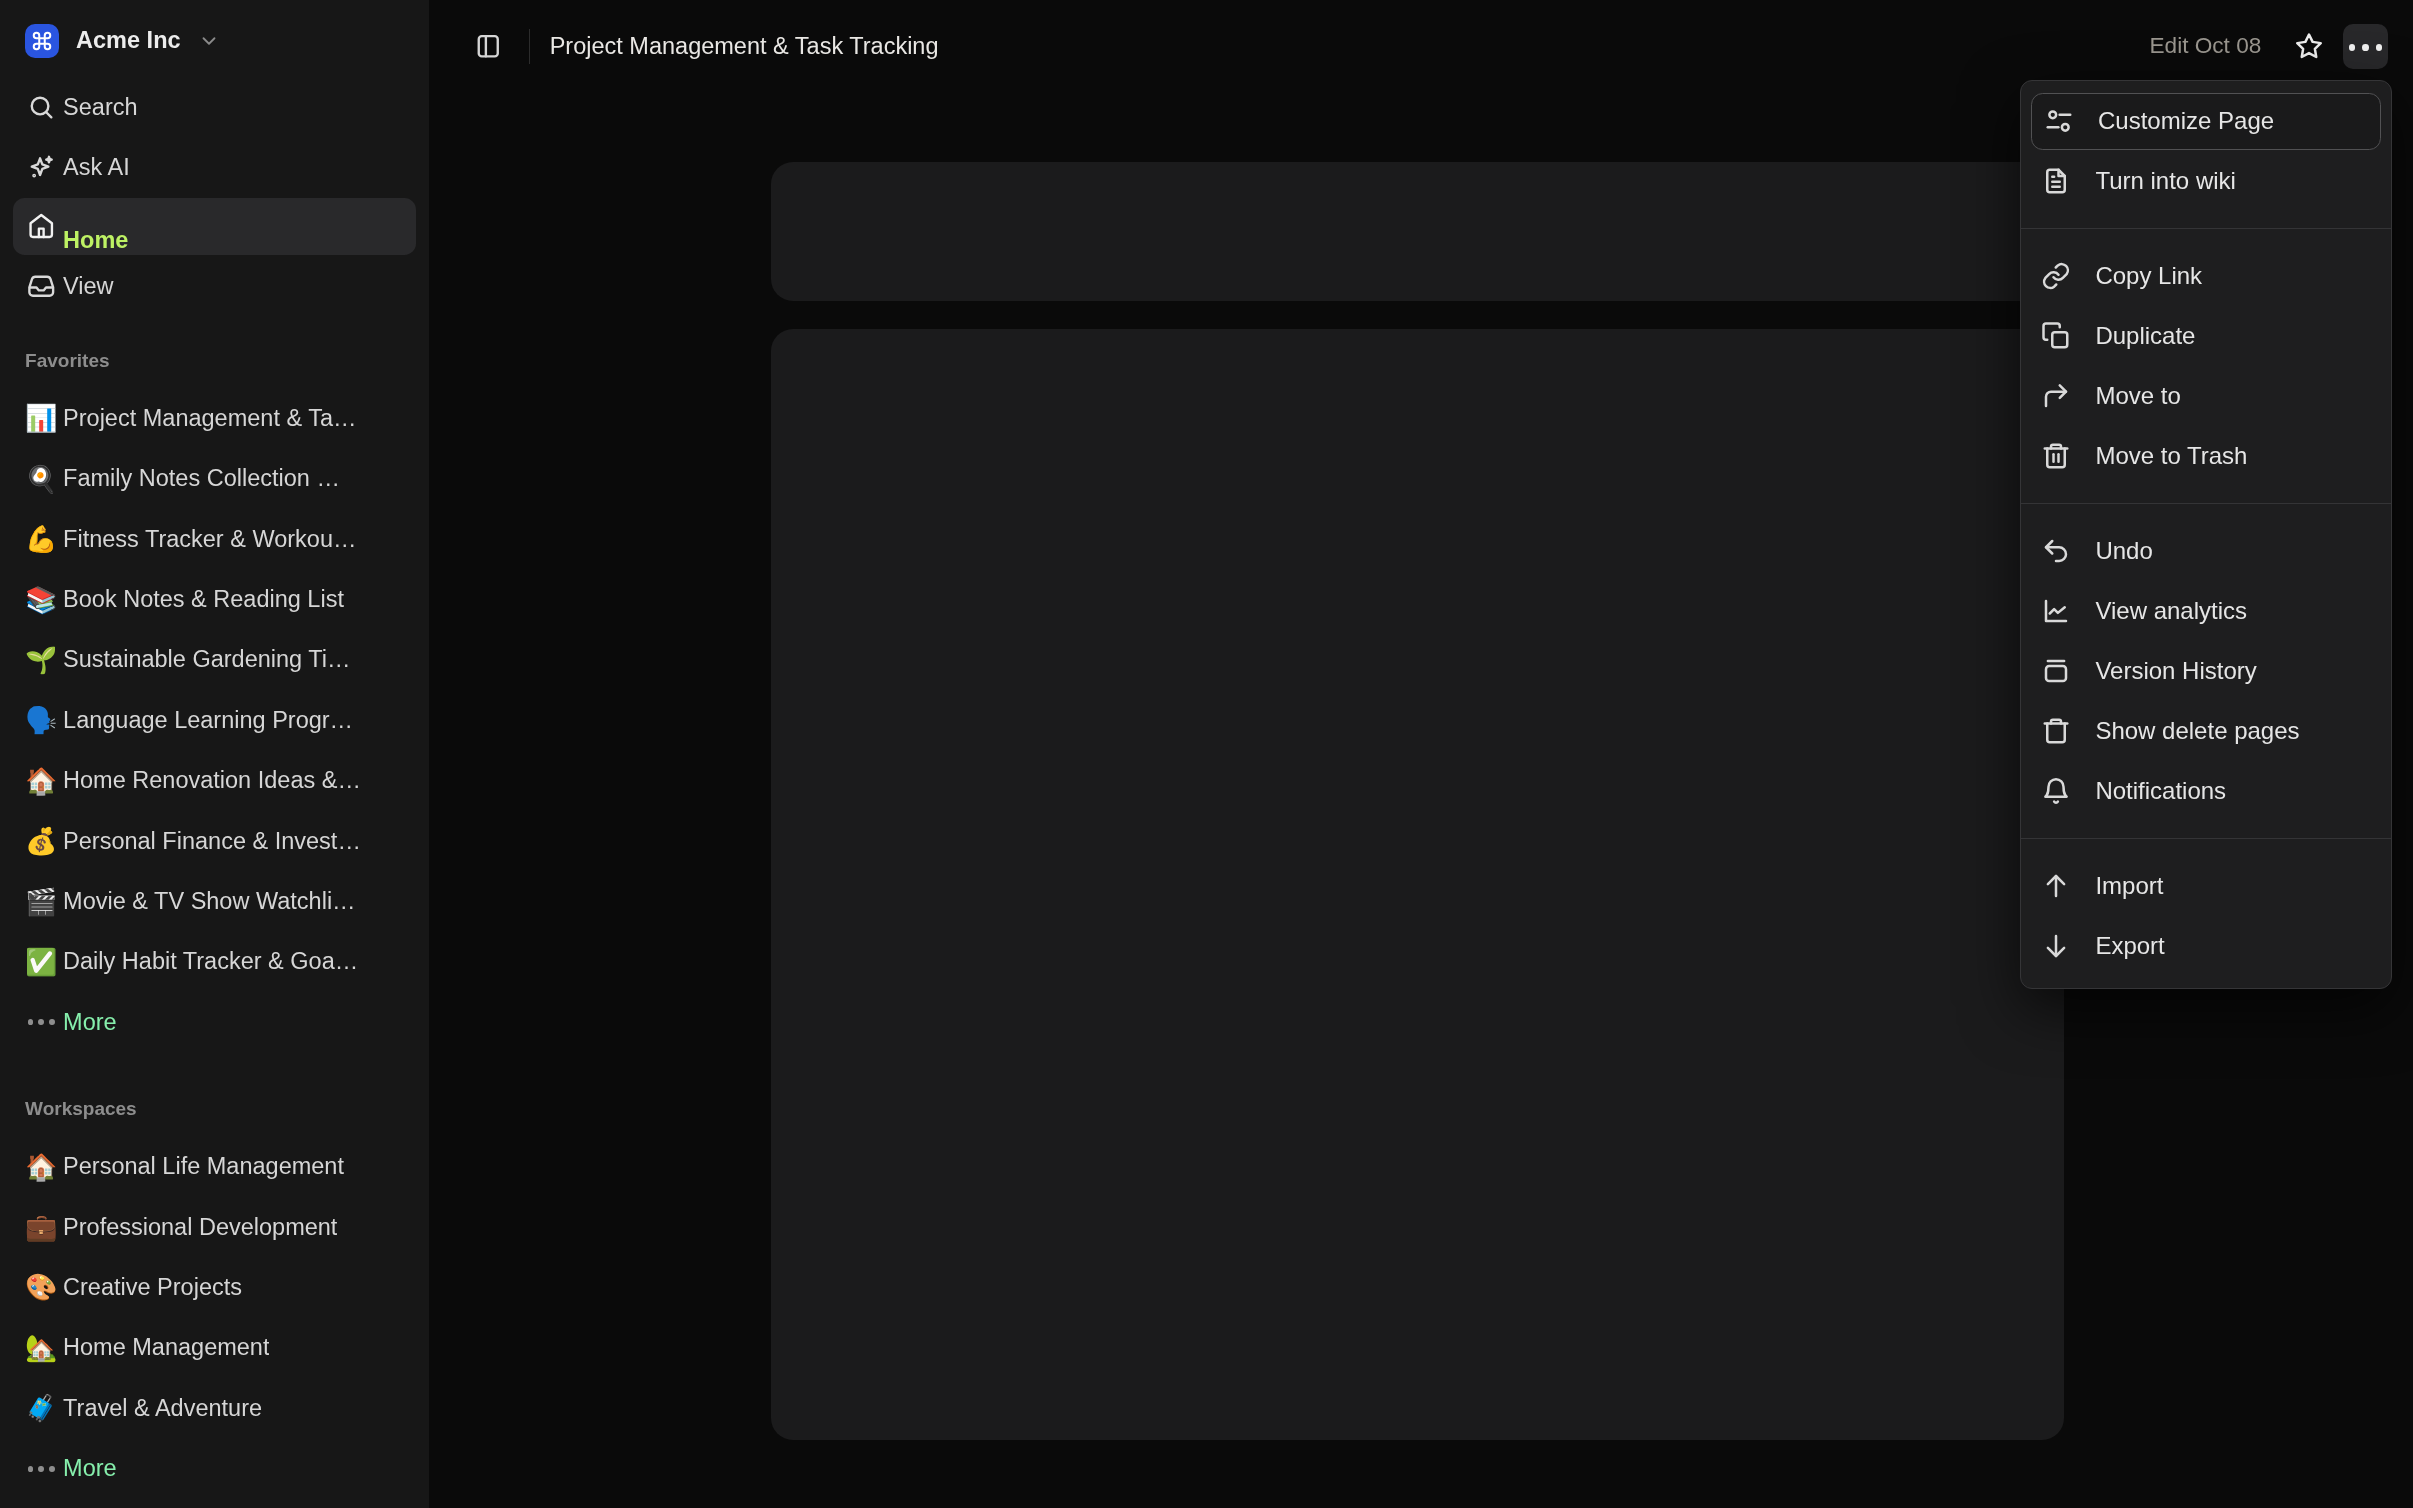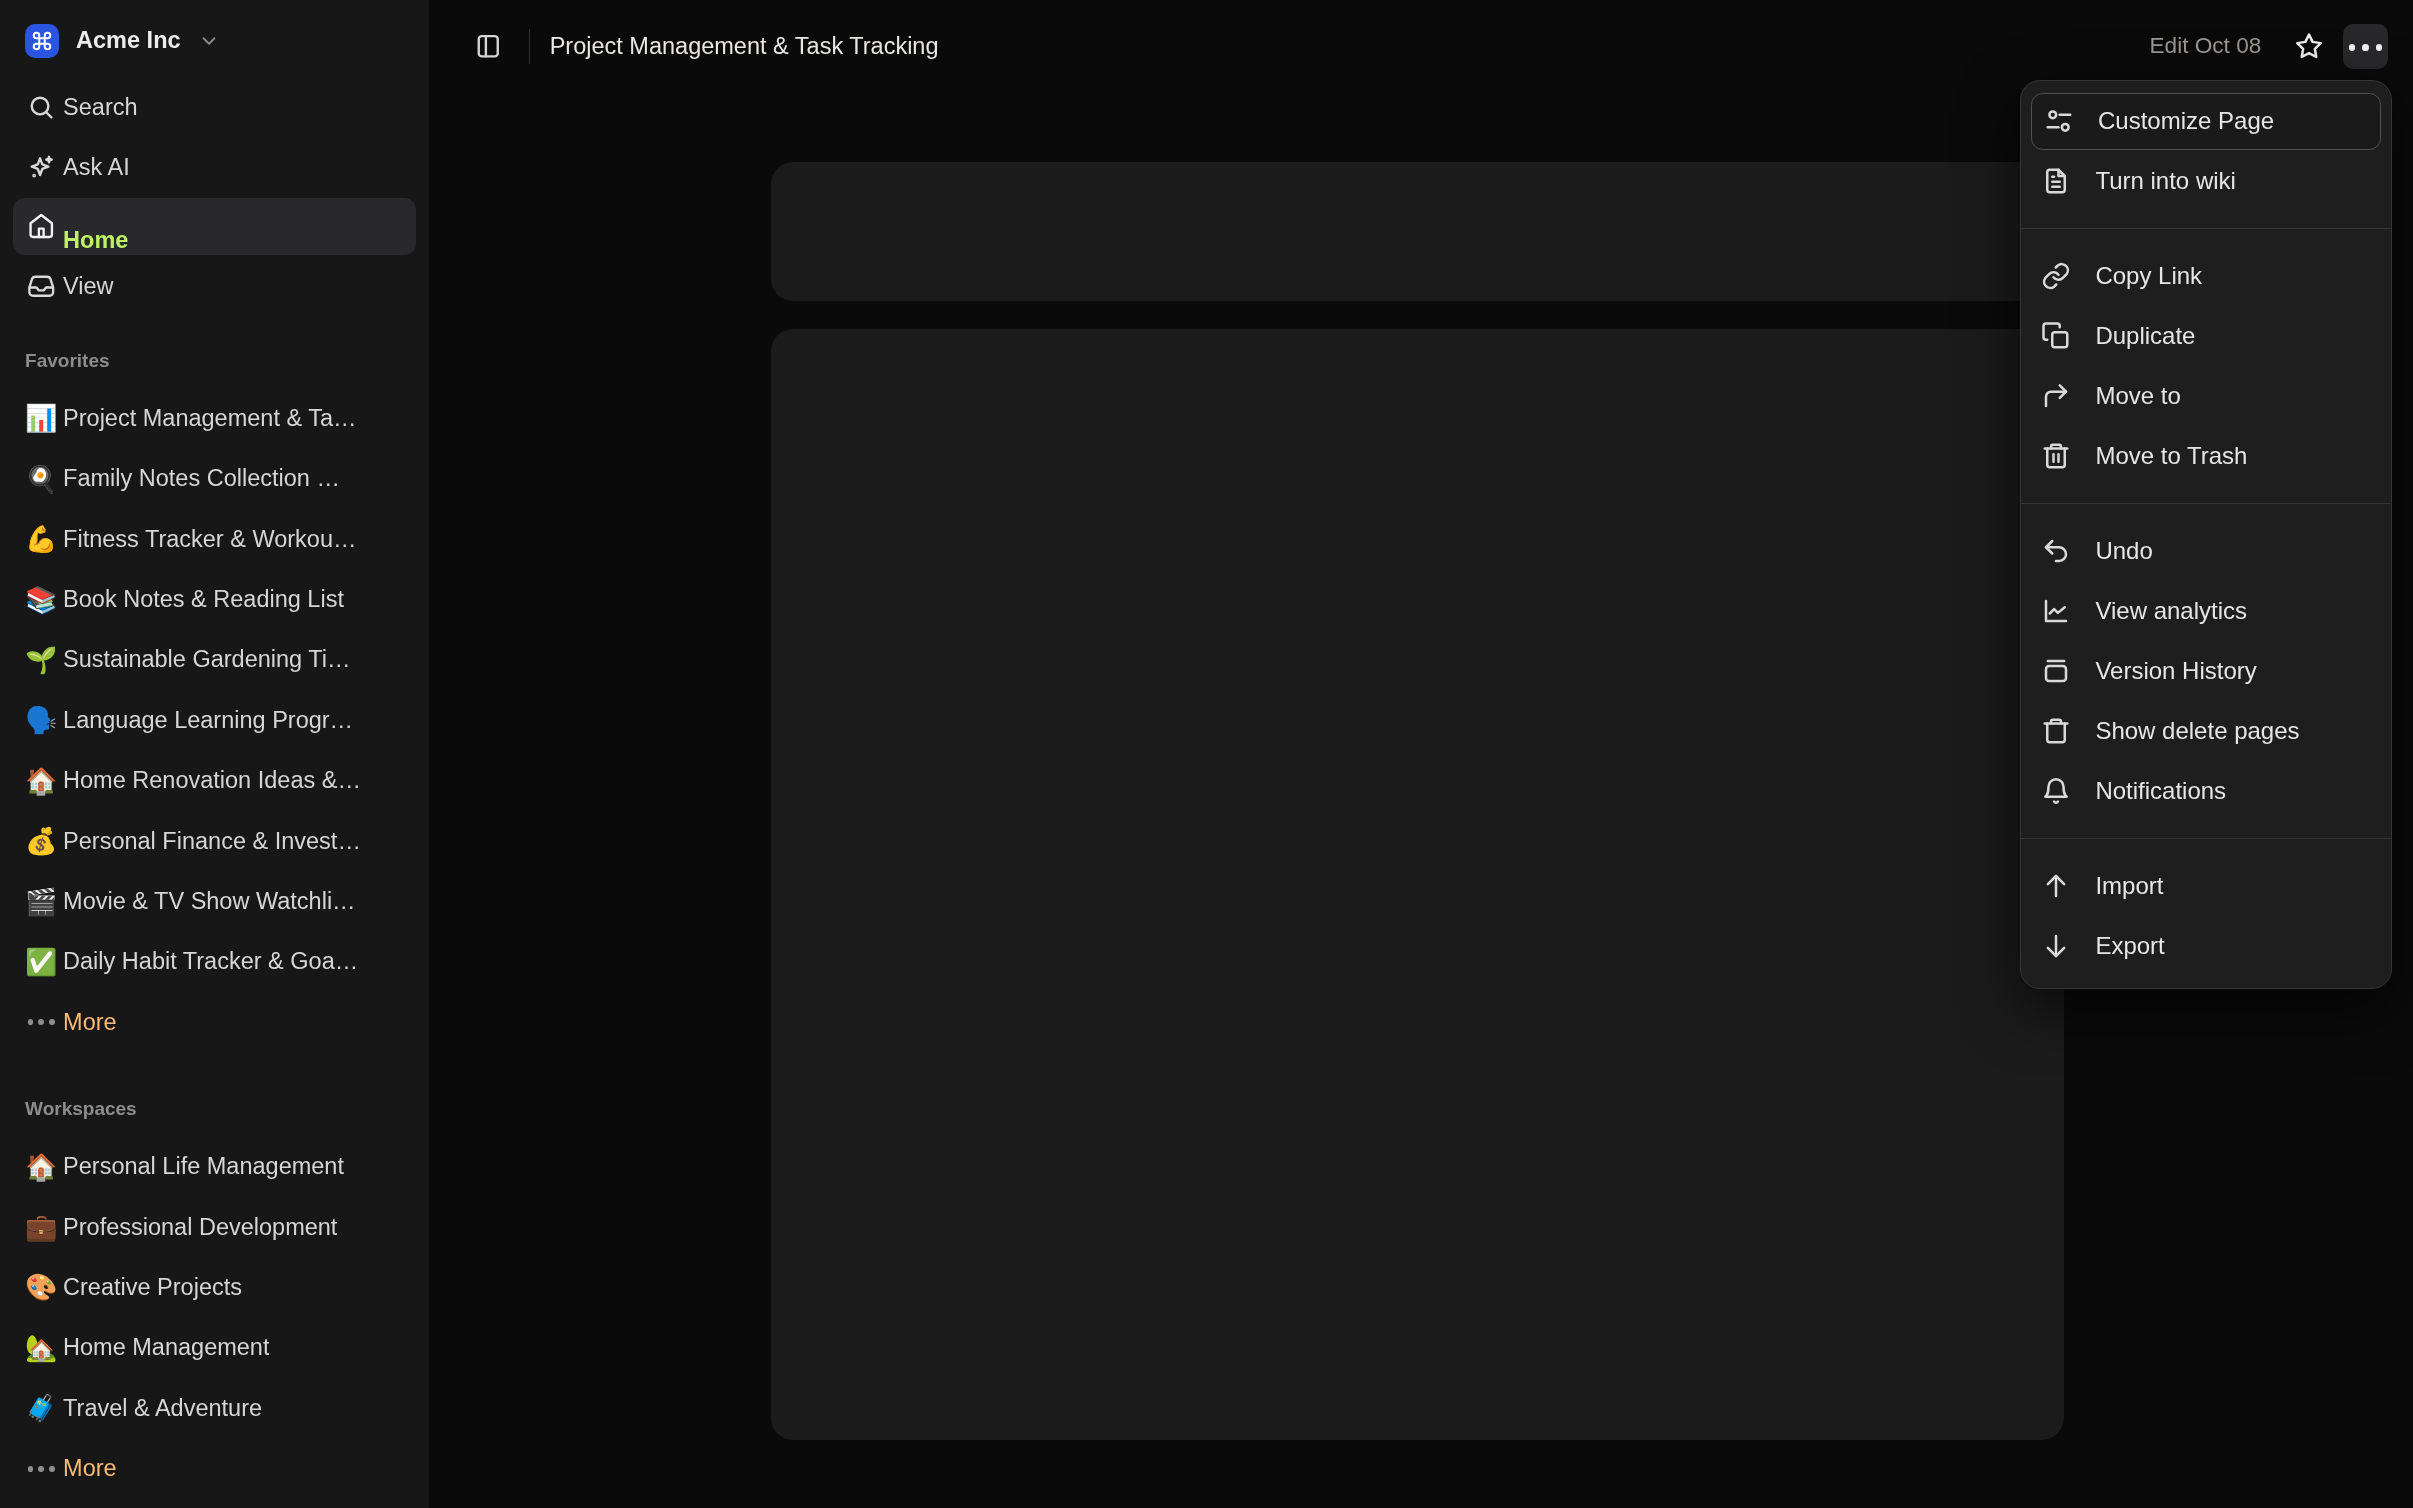--- a/index.html
+++ b/index.html
@@ -22,21 +22,21 @@
        padding:0 11.7px;border-radius:11.7px;cursor:pointer;}
   .row .icbox{width:32px;height:32px;flex:0 0 auto;display:flex;align-items:center;justify-content:center;}
   .row .lbl{font-size:23.5px;color:#d6d6d6;white-space:nowrap;overflow:hidden;}
   .row.active{background:#29292b;}
   .row.active .lbl{color:#bef264;font-weight:600;margin-top:28px;}
   .sec-header{margin:35px 11.7px 0 11.7px;font-size:19px;color:#8d8d8d;font-weight:600;}
   .sec-header.ws{margin-top:47px;}
   .sec-list{margin-top:18.4px;}
   .sec-list .row{height:57px;margin-bottom:3.4px;}
   .emoji{font-size:26px;line-height:1;}
-  .more-row .lbl{color:#fdba74;}
+  .more-row .lbl{color:#86efac;}
   .dots i{display:inline-block;width:5.9px;height:5.9px;border-radius:50%;background:#8e8e8e;margin:0 2.5px;}
 
   
   .main{position:absolute;left:429px;top:0;right:0;height:1508px;}
   .topbar{position:absolute;left:8px;right:0;top:0;height:92px;display:flex;
           align-items:center;padding:0 25px 0 28.5px;box-sizing:border-box;}
   .tb-divider{width:0.8px;height:35px;background:#2c2c2c;margin:0 20px 0 18.4px;}
   .tb-title{font-size:23.5px;color:#e9e7e4;font-weight:500;}
   .tb-spacer{flex:1;}
   .tb-edit{font-size:22.6px;color:#9a968f;margin-right:25px;}
@@ -46,21 +46,21 @@
   .tb-iconbtn + .tb-iconbtn{margin-left:11.7px;}
   .edots i{display:inline-block;width:6.7px;height:6.7px;border-radius:50%;background:#f0f0f0;margin:0 3.4px;}
 
   
   .panel{position:absolute;left:342px;width:1293px;background:#1b1b1c;border-radius:22px;}
   .panel.p1{top:162px;height:139px;}
   .panel.p2{top:329px;height:1111px;}
 
   
   .menu{position:absolute;left:2020px;top:80px;width:372px;box-sizing:border-box;
-        background:#1e1e1f;border:1.7px solid #353537;border-radius:20px;
+        background:#1e1e1f;border:1.7px solid #353537;border-radius:12px;
         padding:8.4px 0 11.7px 0;box-shadow:0 20px 59px rgba(0,0,0,.65);}
   .menu-item{display:flex;align-items:center;gap:22px;height:60px;padding:0 18.4px;
              cursor:pointer;}
   .menu-item .icbox{width:34px;height:34px;flex:0 0 auto;display:flex;align-items:center;justify-content:center;}
   .menu-item .mlbl{font-size:24px;color:#e6e6e6;white-space:nowrap;}
   .menu-item.highlighted{height:55px;margin:3.4px 10px 1.7px 10px;padding:0 8.4px 0 10px;
              border:1.7px solid #515153;border-radius:11.7px;background:#1a1a1b;}
   .menu-divider{height:0.8px;background:#343436;margin:17px 0;}
 </style>
 </head>

